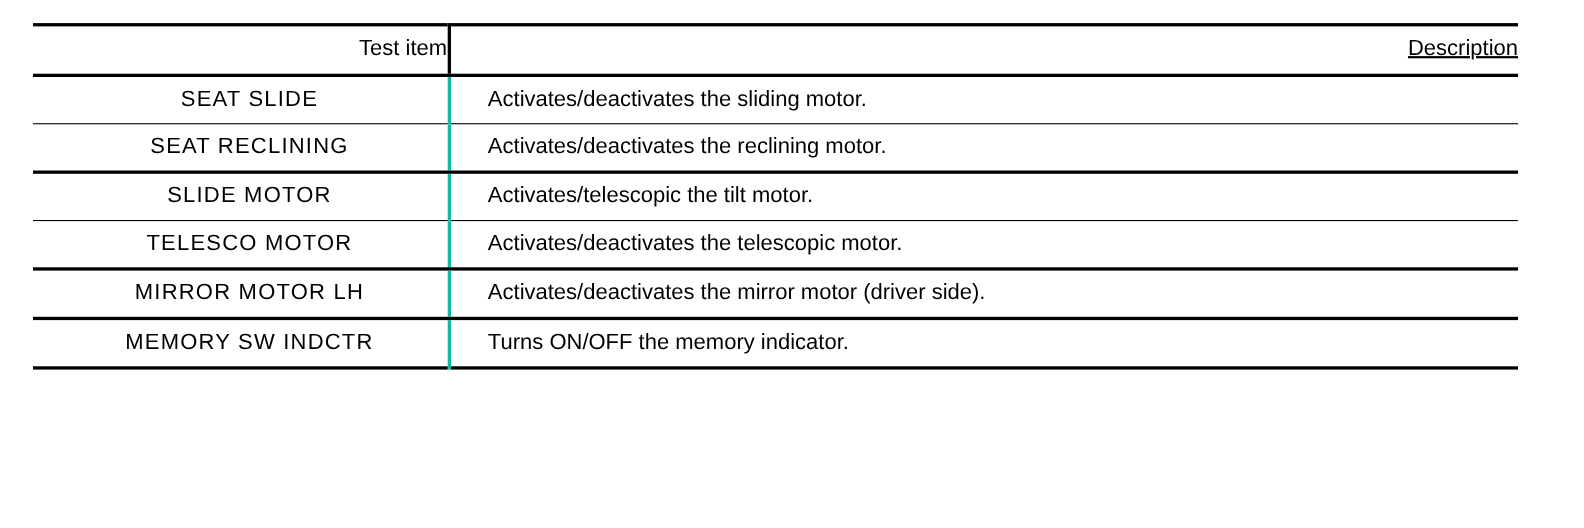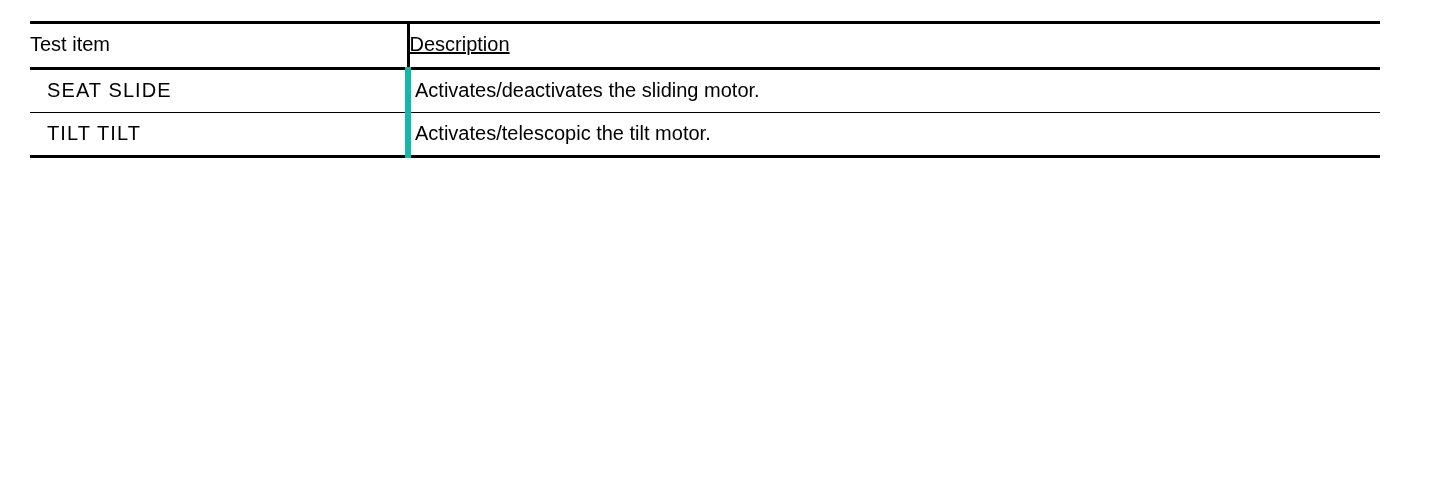--- a/index.html
+++ b/index.html
@@ -40,21 +40,21 @@
   
   table.spec-table {
     border-top: 3px solid #000;
     border-bottom: 3px solid #000;
   }
 
   
   thead th {
     font-weight: normal;
     font-size: 20px;
-    text-align: left;
+    text-align: right;
     padding: 9px 0 11px 0;
     border-bottom: 3px solid #000;
     line-height: 1.15;
   }
   thead th.th-item { }
   thead th.th-desc {
     border-left: 3px solid #000;
     text-decoration: underline;
   }
 
@@ -64,24 +64,25 @@
     line-height: 1.15;
     padding: 9px 0 10px 0;
     vertical-align: middle;
     height: 23px;
   }
 
   tbody td.cell-item {
     padding-left: 17px;
     letter-spacing: 1.1px;
     white-space: nowrap;
+    text-align: center;
   }
   tbody td.cell-desc {
-    padding-left: 4px;
-    border-left: 6px solid #14b8a6;
+    padding-left: 34px;
+    border-left: 3px solid #14b8a6;
     letter-spacing: 0px;
     white-space: nowrap;
   }
 
   
   tbody tr.sep-thin > td { border-bottom: 1px solid #000; }
   tbody tr.sep-thick > td { border-bottom: 3px solid #000; }
   tbody tr.sep-none > td { border-bottom: none; }
 </style>
 </head>
@@ -98,20 +99,36 @@
         <tr>
           <th class="th-item">Test item</th>
           <th class="th-desc">Description</th>
         </tr>
       </thead>
       <tbody id="table-body">
           <tr class="sep-thin">
             <td class="cell-item">SEAT  SLIDE</td>
             <td class="cell-desc">Activates/deactivates the sliding motor.</td>
           </tr>
+          <tr class="sep-thick">
+            <td class="cell-item">SEAT  RECLINING</td>
+            <td class="cell-desc">Activates/deactivates the reclining motor.</td>
+          </tr>
           <tr class="sep-thin">
-            <td class="cell-item">TILT  TILT</td>
+            <td class="cell-item">SLIDE  MOTOR</td>
             <td class="cell-desc">Activates/telescopic the tilt motor.</td>
+          </tr>
+          <tr class="sep-thick">
+            <td class="cell-item">TELESCO  MOTOR</td>
+            <td class="cell-desc">Activates/deactivates the telescopic motor.</td>
+          </tr>
+          <tr class="sep-thick">
+            <td class="cell-item">MIRROR  MOTOR  LH</td>
+            <td class="cell-desc">Activates/deactivates the mirror motor (driver side).</td>
+          </tr>
+          <tr class="sep-none">
+            <td class="cell-item">MEMORY  SW  INDCTR</td>
+            <td class="cell-desc">Turns ON/OFF the memory indicator.</td>
           </tr>
         </tbody>
     </table>
   </div>
 </div>
 
 </body></html>

